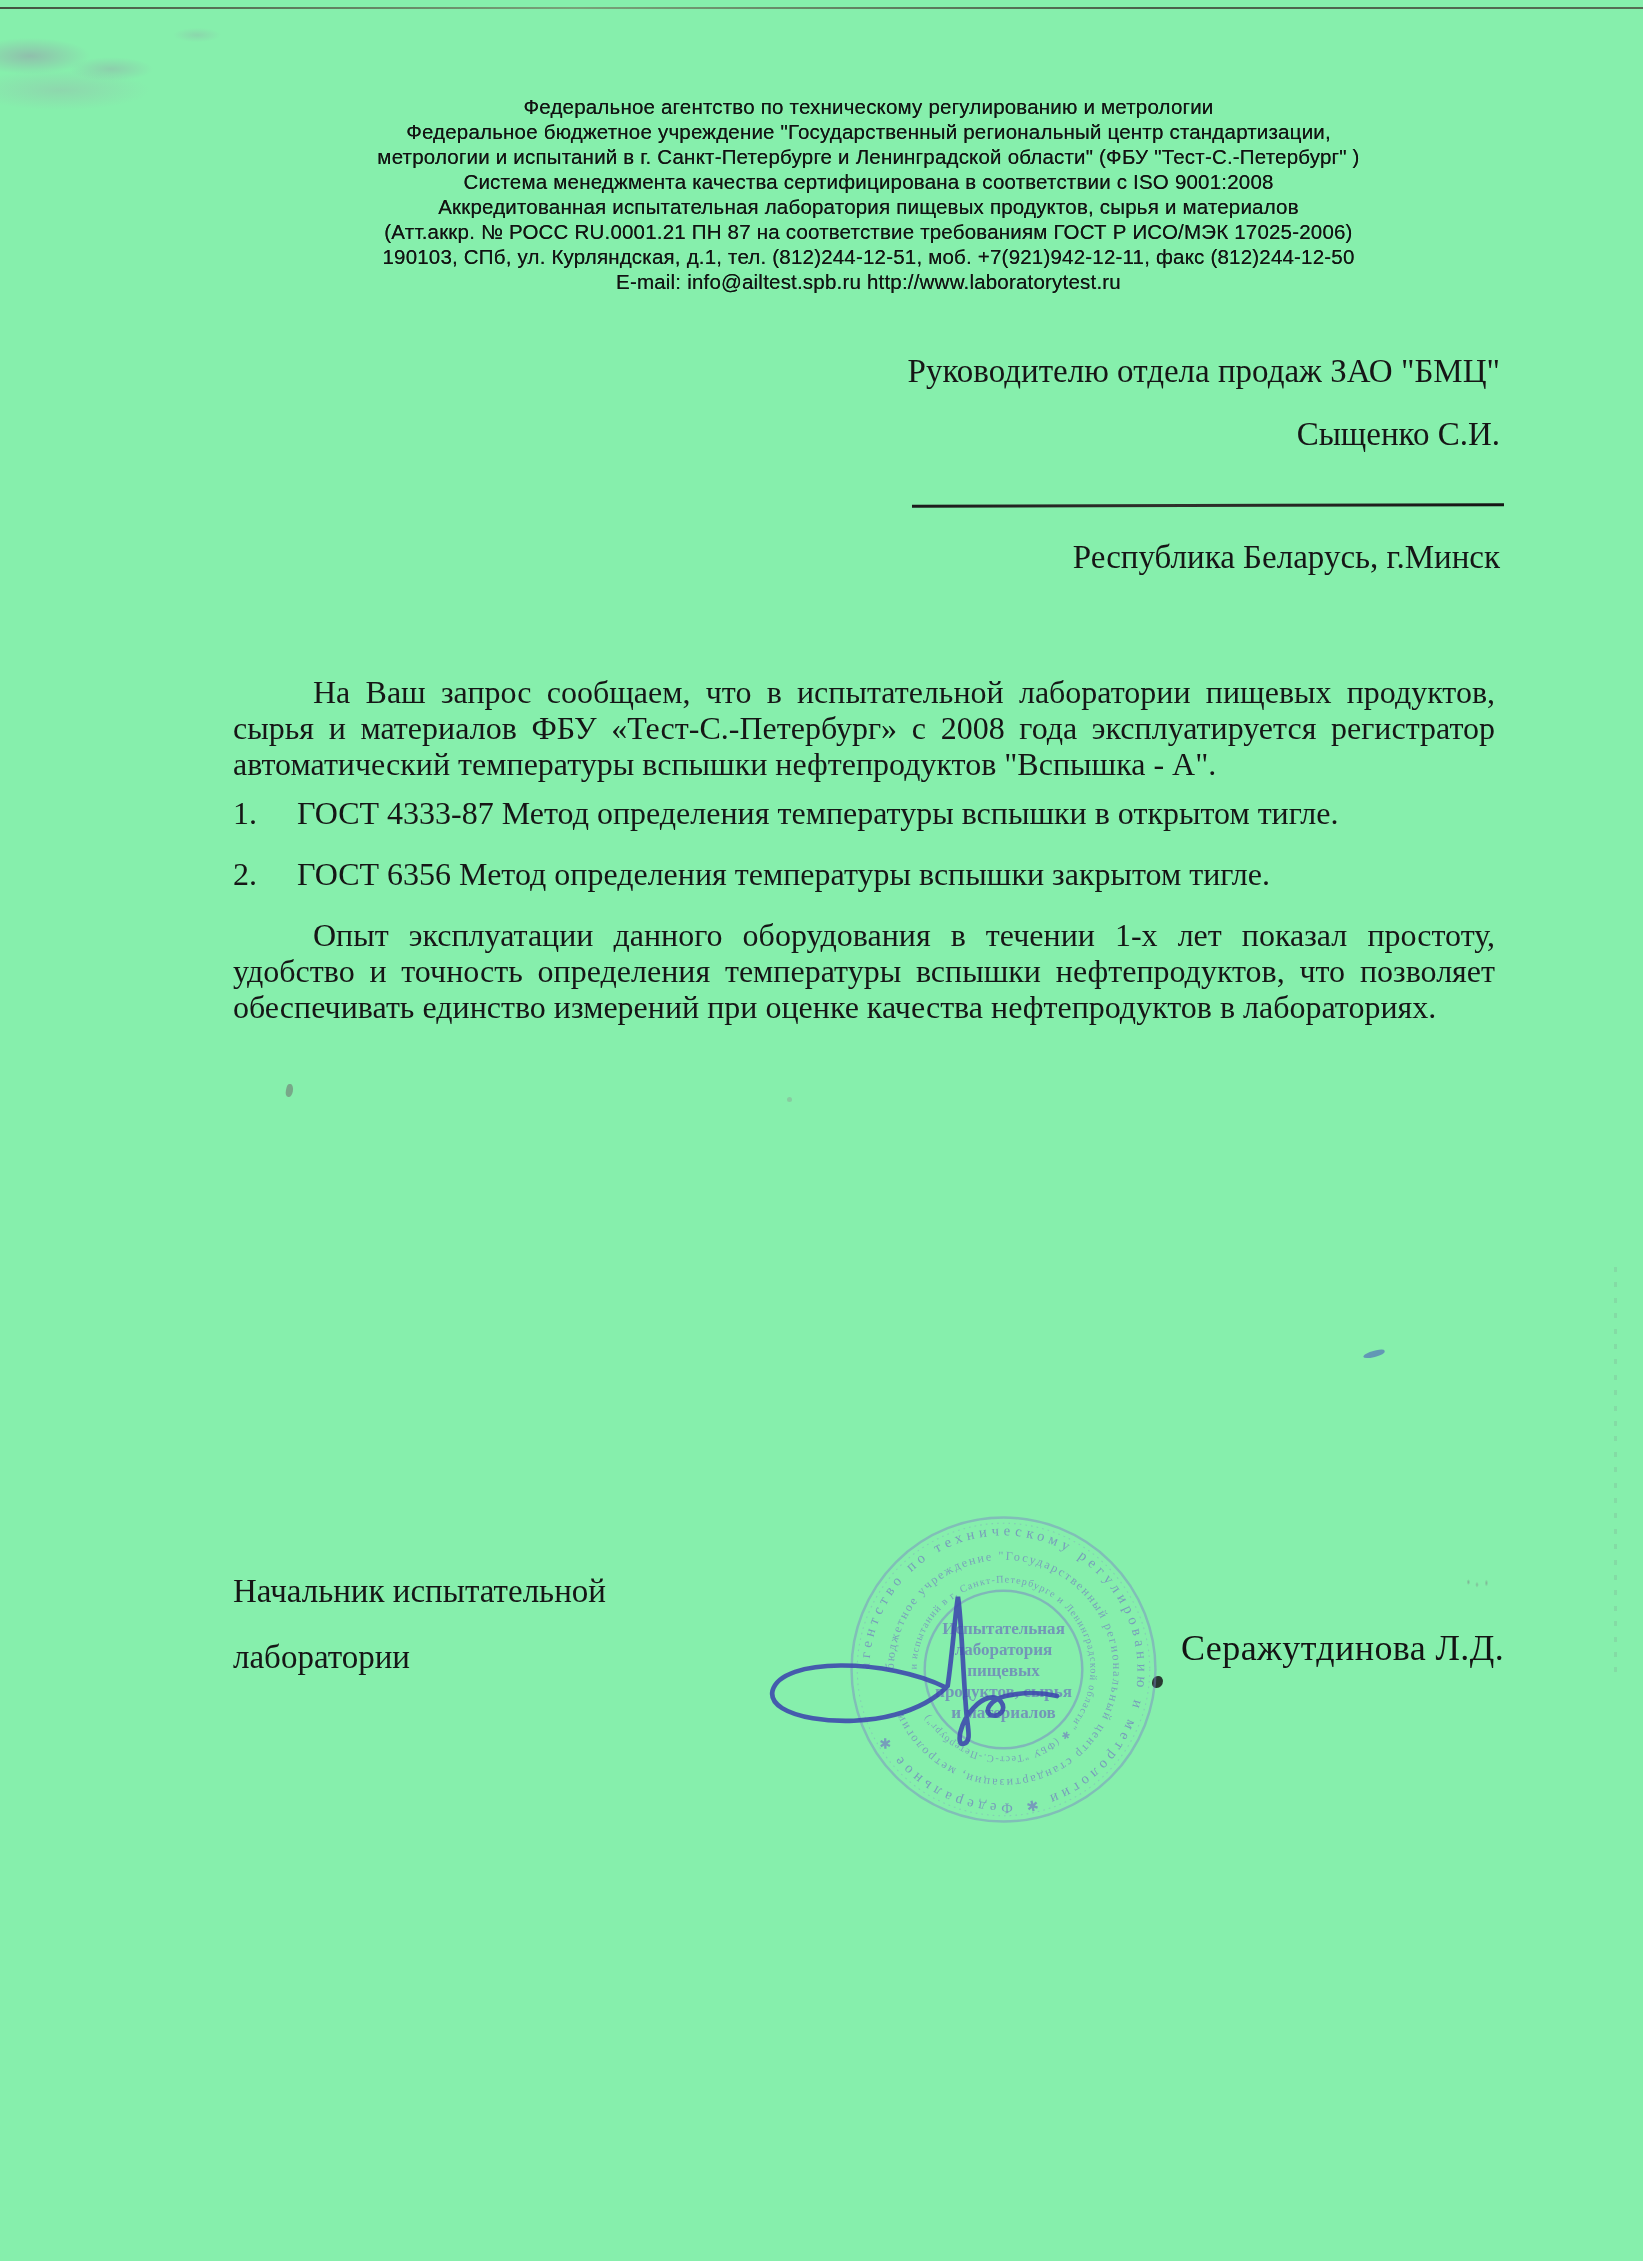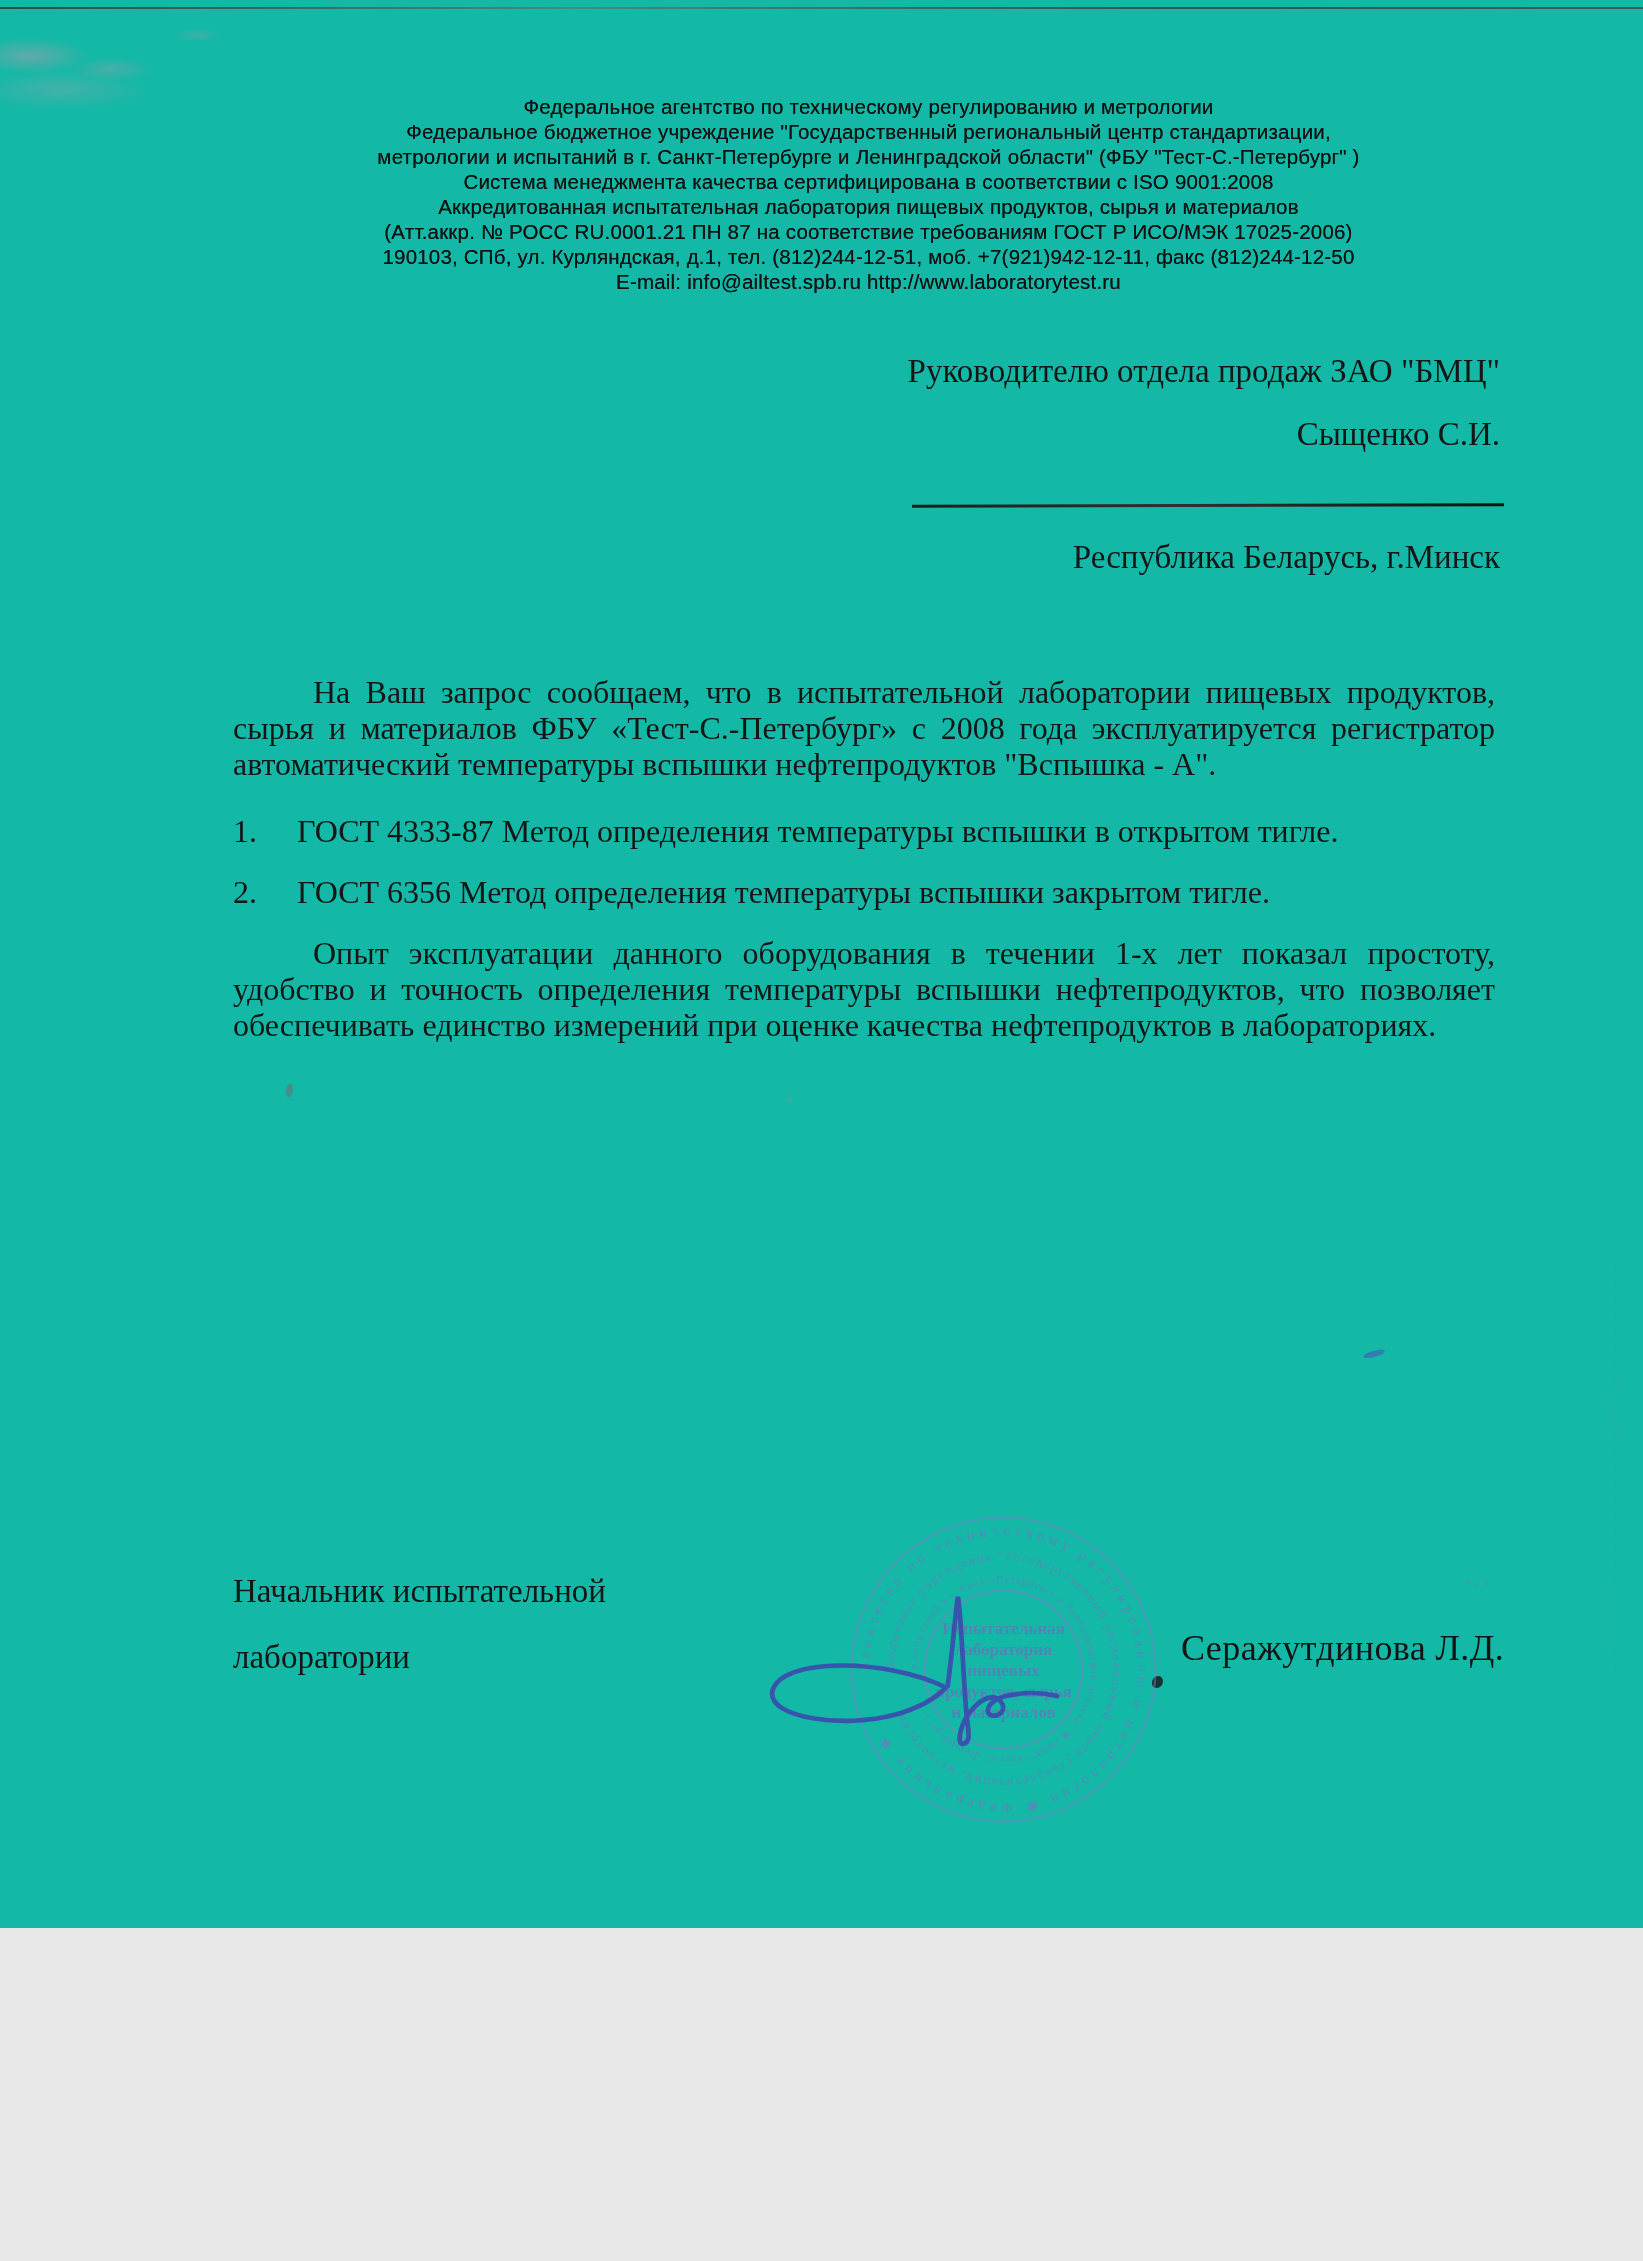--- a/index.html
+++ b/index.html
@@ -1,19 +1,19 @@
 <!DOCTYPE html>
 <html style="font-size:13.7px"><head>
 <meta charset="utf-8">
 <style>
   html,body{margin:0;padding:0;background:#e8e8e8;}
   #page{
     position:relative;
-    width:1643px;height:1928px;
-    background:#14b8a6;
+    width:1643px;height:2261px;
+    background:#86efac;
     overflow:hidden;
     font-family:"Liberation Serif", serif;
     color:#1a1a1a;
   }
   
   .scan-topline{
     position:absolute;top:6.8px;left:0;width:1643px;height:2.6px;
     background:linear-gradient(90deg,rgba(55,55,45,.85),rgba(110,100,80,.55) 35%,rgba(60,60,50,.8) 70%,rgba(70,65,55,.75));
   }
   .scan-corner{
@@ -63,21 +63,21 @@
     transform:rotate(-0.15deg);
   }
   .recipient-loc{top:539px;}
   
   .column{
     position:absolute;left:233px;top:674px;width:1262px;
     font-size:32px;line-height:36px;color:#161616;
   }
   .salutation{text-align:center;margin:0 0 29px 0;}
   .para{margin:0;text-align:justify;text-indent:80px;}
-  .p1{margin-bottom:31px;}
+  .p1{margin-bottom:13px;}
   .p2{margin-bottom:33px;}
   .p3{margin-bottom:33px;}
   .list-item{display:flex;margin:0;}
   .li-1{margin-bottom:25px;}
   .li-2{margin-bottom:25px;}
   .li-num{width:64px;flex:0 0 64px;}
   .li-text{flex:1;}
   
   .sig-role{position:absolute;left:233px;font-size:33px;color:#161616;white-space:nowrap;}
   .sig-role-1{top:1573px;}

